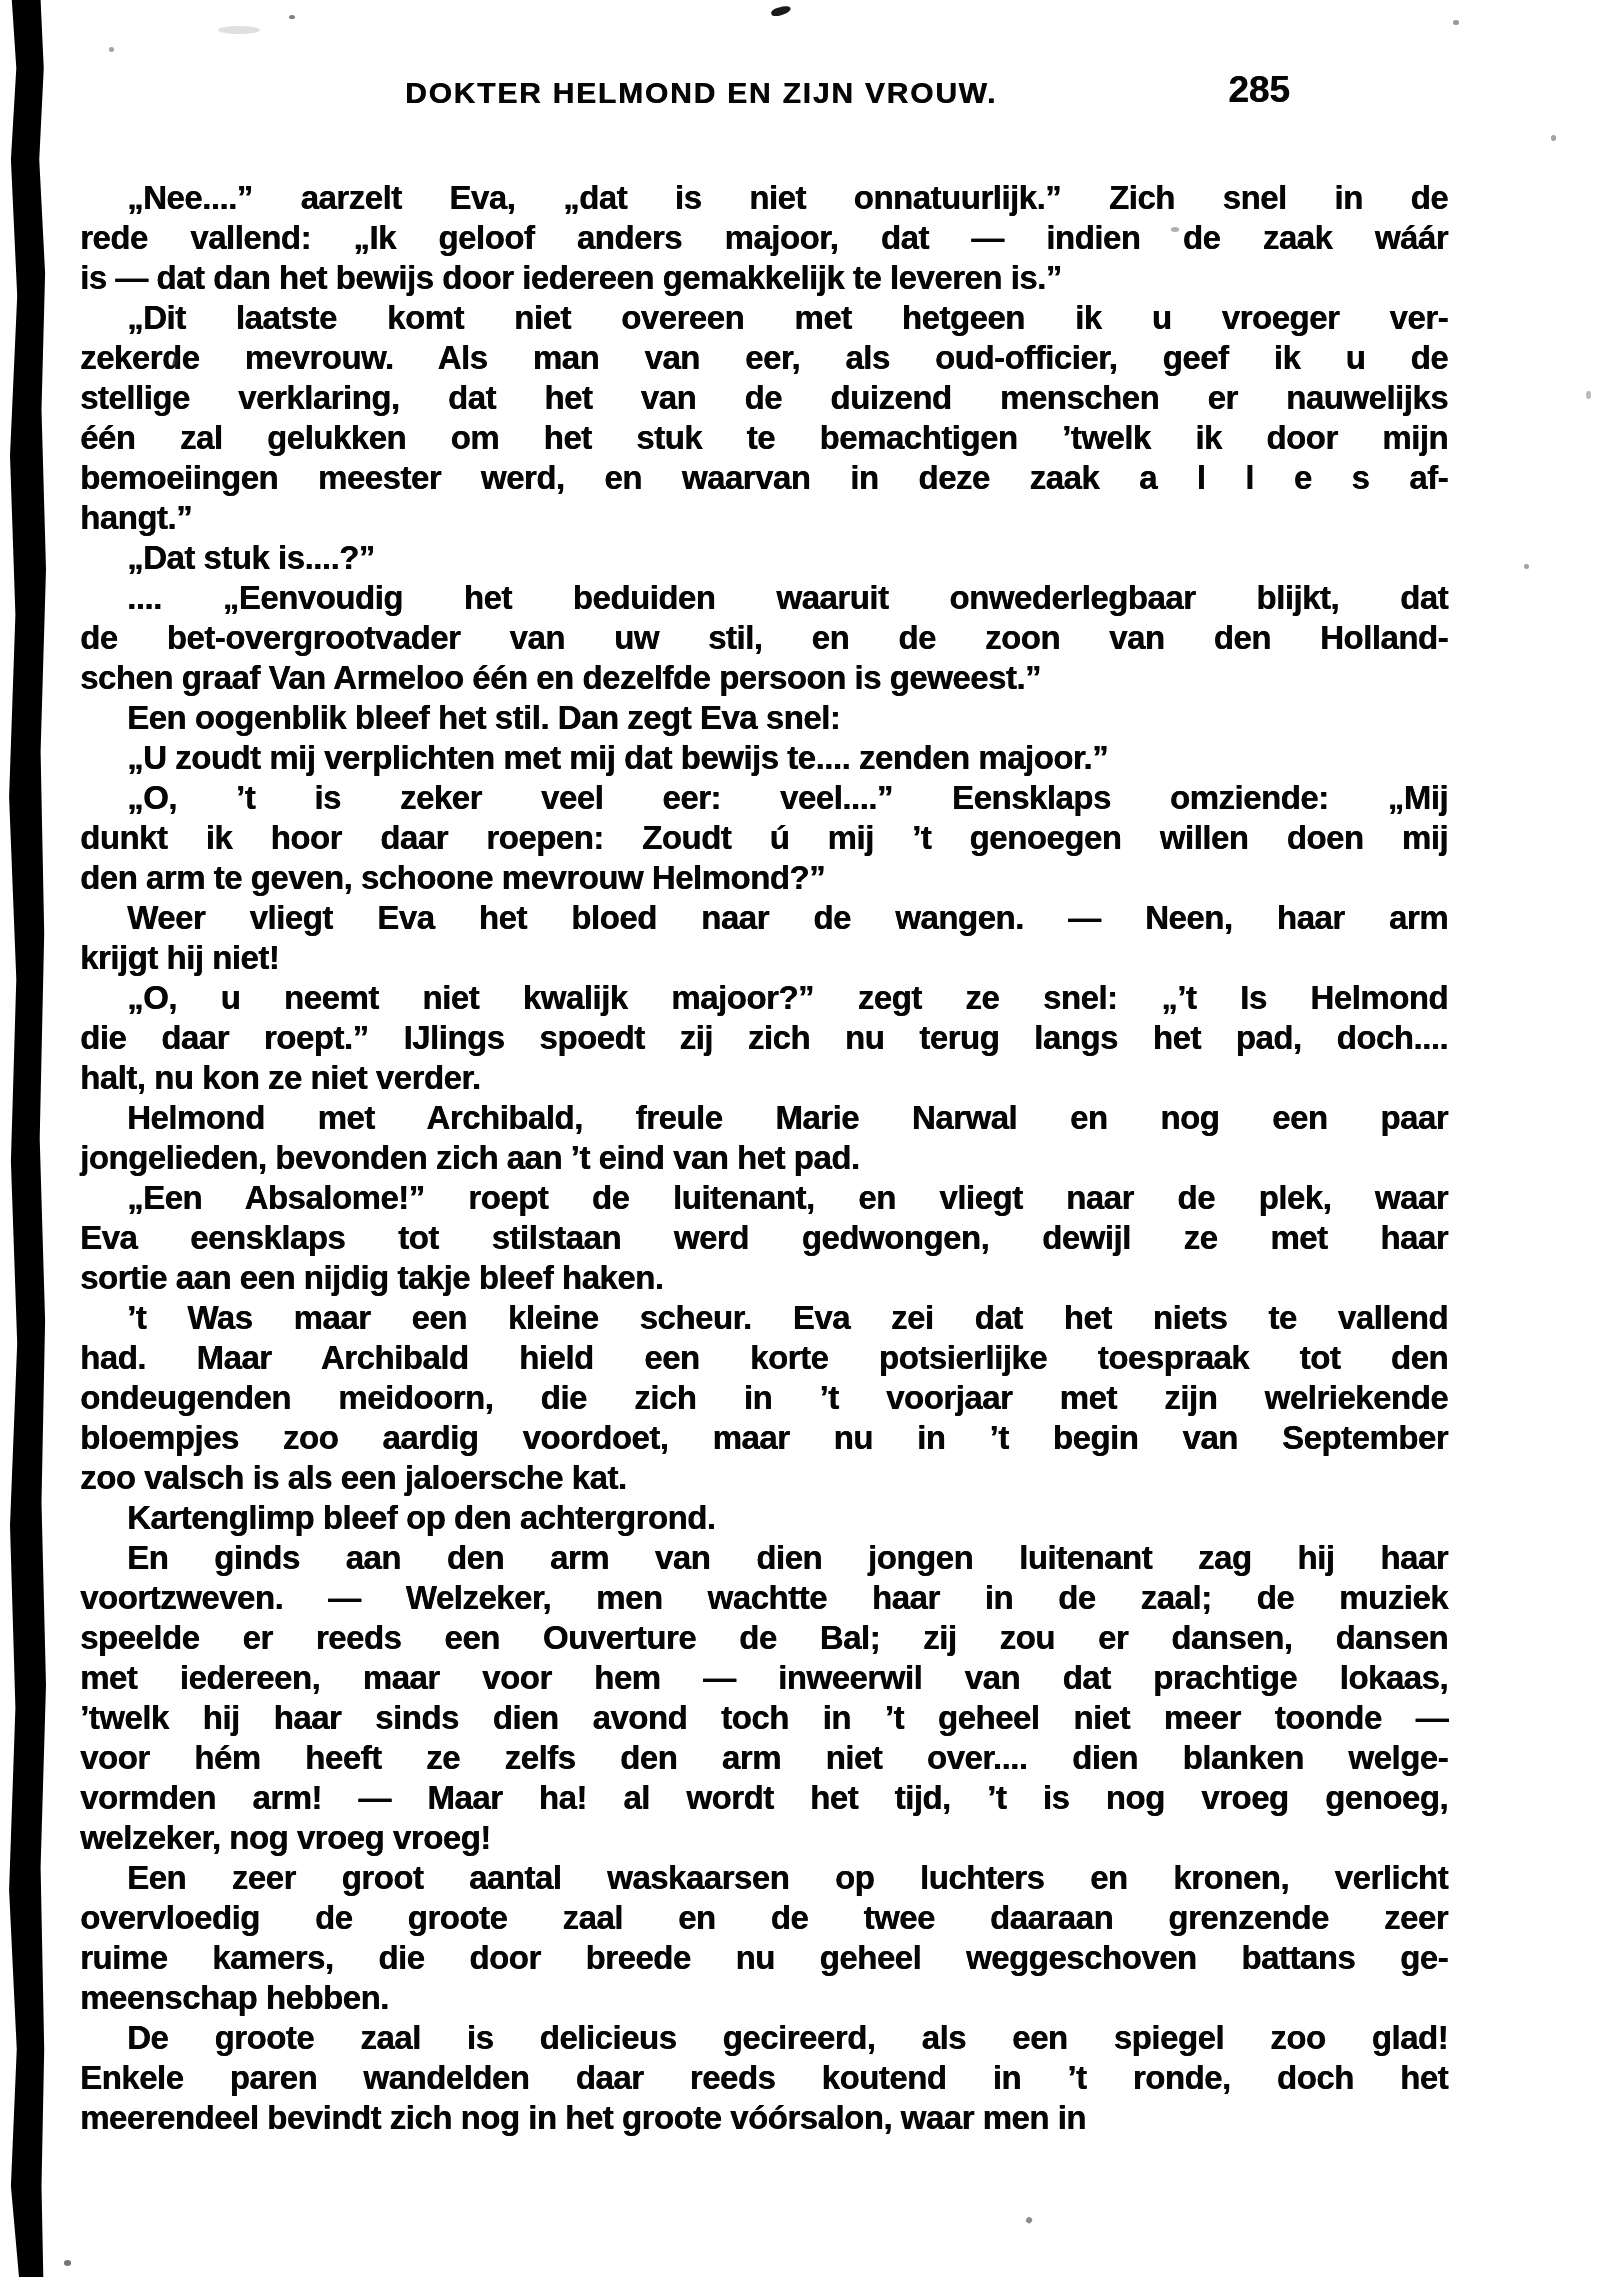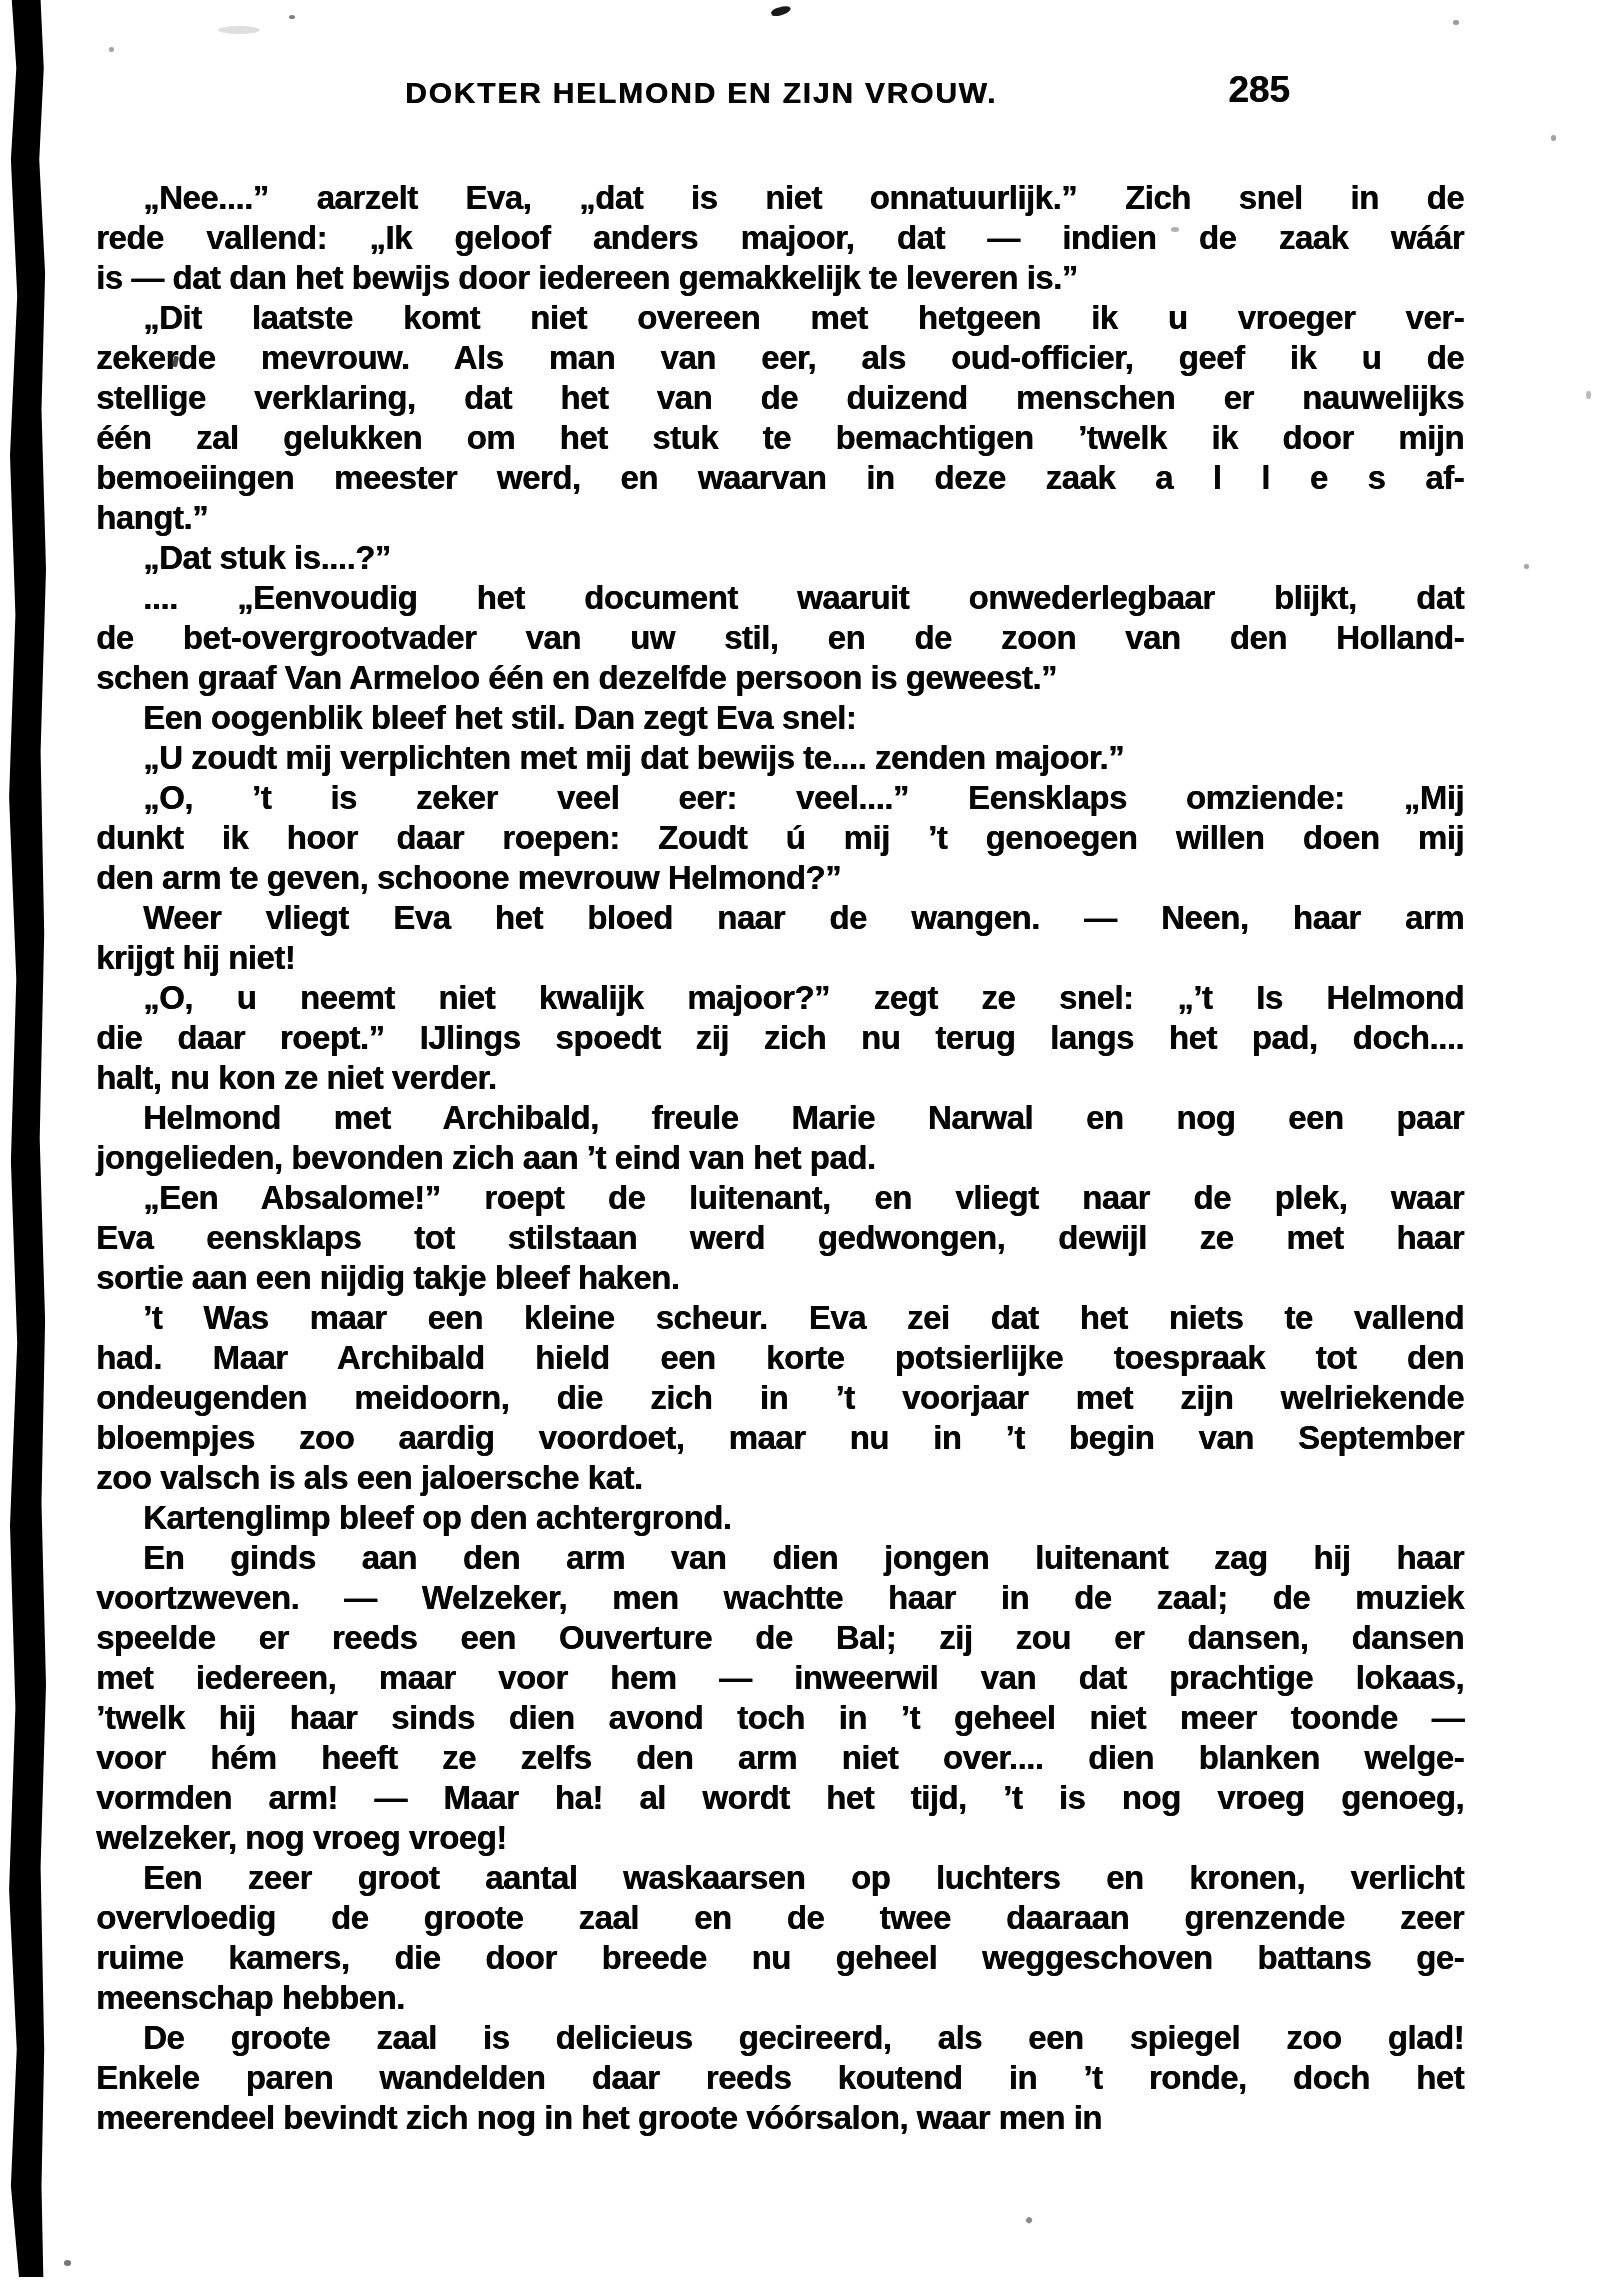--- a/index.html
+++ b/index.html
@@ -51,21 +51,20 @@
     font-size: 37px;
     font-weight: 700;
     text-shadow: 0.5px 0 0 currentColor;
   }
 
   .text-block {
     position: absolute;
     left: 80px;
     top: 178px;
     width: 1368px;
-    margin-left: 16px;
   }
   .para { margin: 0; }
   .line {
     height: 40px;
     line-height: 40px;
     font-size: 33px;
     font-weight: 700;
     letter-spacing: -0.5px;
     text-align: justify;
     text-align-last: justify;
@@ -110,21 +109,21 @@
         <div class="line">zekerde mevrouw. Als man van eer, als oud-officier, geef ik u de</div>
         <div class="line">stellige verklaring, dat het van de duizend menschen er nauwelijks</div>
         <div class="line">één zal gelukken om het stuk te bemachtigen ’twelk ik door mijn</div>
         <div class="line">bemoeiingen meester werd, en waarvan in deze zaak a l l e s af-</div>
         <div class="line last">hangt.”</div>
       </div>
       <div class="para">
         <div class="line first last">„Dat stuk is....?”</div>
       </div>
       <div class="para">
-        <div class="line first">.... „Eenvoudig het document waaruit onwederlegbaar blijkt, dat</div>
+        <div class="line first">.... „Eenvoudig het beduiden waaruit onwederlegbaar blijkt, dat</div>
         <div class="line">de bet-overgrootvader van uw stil, en de zoon van den Holland-</div>
         <div class="line last">schen graaf Van Armeloo één en dezelfde persoon is geweest.”</div>
       </div>
       <div class="para">
         <div class="line first last">Een oogenblik bleef het stil. Dan zegt Eva snel:</div>
       </div>
       <div class="para">
         <div class="line first last">„U zoudt mij verplichten met mij dat bewijs te.... zenden majoor.”</div>
       </div>
       <div class="para">

